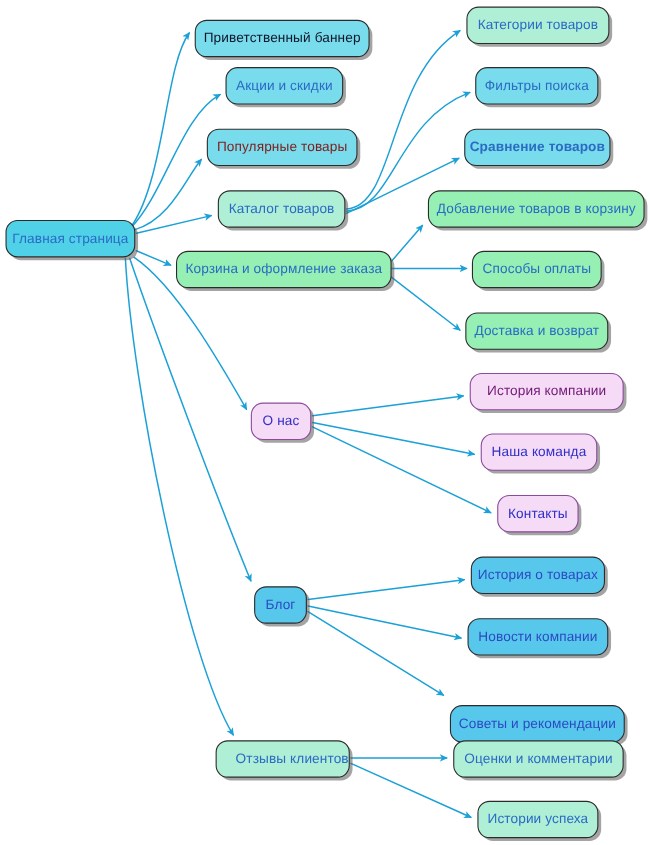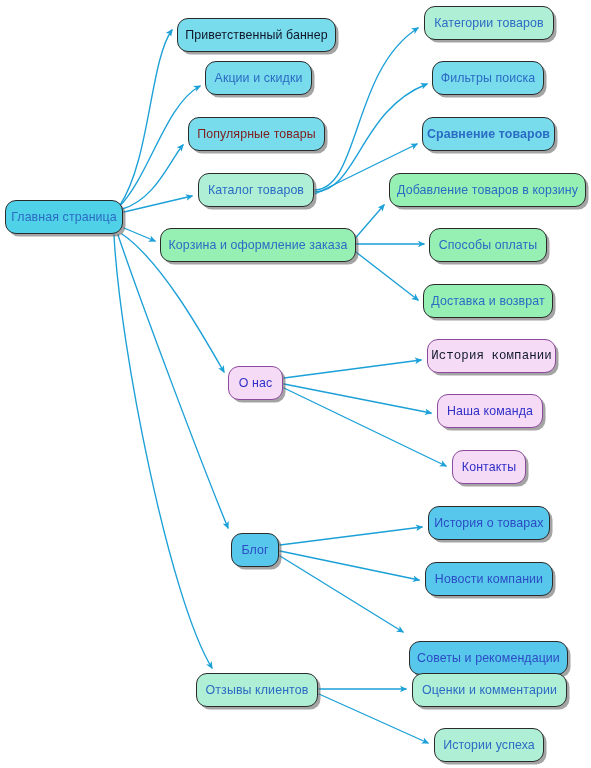--- a/index.html
+++ b/index.html
@@ -111,42 +111,42 @@
       </div>
       <div class="node" style="left: 429px; top: 228px; width: 118px; height: 34px; background: rgb(150, 240, 180); border-color: rgb(43, 43, 43); color: rgb(43, 107, 196);">
         <span>Способы оплаты</span>
       </div>
       <div class="node" style="left: 423px; top: 284px; width: 130px; height: 34px; background: rgb(150, 240, 180); border-color: rgb(43, 43, 43); color: rgb(43, 107, 196);">
         <span>Доставка и возврат</span>
       </div>
       <div class="node" style="left: 228px; top: 366px; width: 55px; height: 34px; background: rgb(246, 219, 246); border-color: rgb(139, 74, 155); color: rgb(48, 48, 200);">
         <span>О нас</span>
       </div>
-      <div class="node" style="left: 427px; top: 339px; width: 129px; height: 34px; background: rgb(246, 219, 246); border-color: rgb(139, 74, 155); color: #0f172a; font-family: Liberation Mono, monospace;">
+      <div class="node" style="left: 427px; top: 339px; width: 140px; height: 34px; background: rgb(246, 219, 246); border-color: rgb(139, 74, 155); color: #701a75;">
         <span>История компании</span>
       </div>
       <div class="node" style="left: 437px; top: 394px; width: 106px; height: 34px; background: rgb(246, 219, 246); border-color: rgb(139, 74, 155); color: rgb(48, 48, 200);">
         <span>Наша команда</span>
       </div>
       <div class="node" style="left: 452px; top: 450px; width: 74px; height: 34px; background: rgb(246, 219, 246); border-color: rgb(139, 74, 155); color: rgb(48, 48, 200);">
         <span>Контакты</span>
       </div>
       <div class="node" style="left: 231px; top: 533px; width: 48px; height: 34px; background: rgb(87, 200, 236); border-color: rgb(43, 43, 43); color: rgb(43, 75, 196);">
         <span>Блог</span>
       </div>
       <div class="node" style="left: 428px; top: 506px; width: 122px; height: 34px; background: rgb(87, 200, 236); border-color: rgb(43, 43, 43); color: rgb(43, 75, 196);">
         <span>История о товарах</span>
       </div>
       <div class="node" style="left: 425px; top: 562px; width: 128px; height: 34px; background: rgb(87, 200, 236); border-color: rgb(43, 43, 43); color: rgb(43, 75, 196);">
         <span>Новости компании</span>
       </div>
       <div class="node" style="left: 409px; top: 617px; width: 159px; height: 34px; background: rgb(87, 200, 236); border-color: rgb(43, 43, 43); color: rgb(43, 75, 196); margin-top: 24px;">
         <span>Советы и рекомендации</span>
       </div>
-      <div class="node" style="left: 196px; top: 673px; width: 122px; height: 34px; background: rgb(175, 239, 214); border-color: rgb(43, 43, 43); color: rgb(43, 107, 196);">
+      <div class="node" style="left: 196px; top: 673px; width: 122px; height: 34px; background: rgb(175, 239, 214); border-color: rgb(43, 43, 43); color: rgb(43, 107, 196); justify-content: flex-end;">
         <span>Отзывы клиентов</span>
       </div>
       <div class="node" style="left: 412px; top: 673px; width: 155px; height: 34px; background: rgb(175, 239, 214); border-color: rgb(43, 43, 43); color: rgb(43, 107, 196);">
         <span>Оценки и комментарии</span>
       </div>
       <div class="node" style="left: 434px; top: 728px; width: 110px; height: 34px; background: rgb(175, 239, 214); border-color: rgb(43, 43, 43); color: rgb(43, 107, 196);">
         <span>Истории успеха</span>
       </div>
     </div>
 </div>

